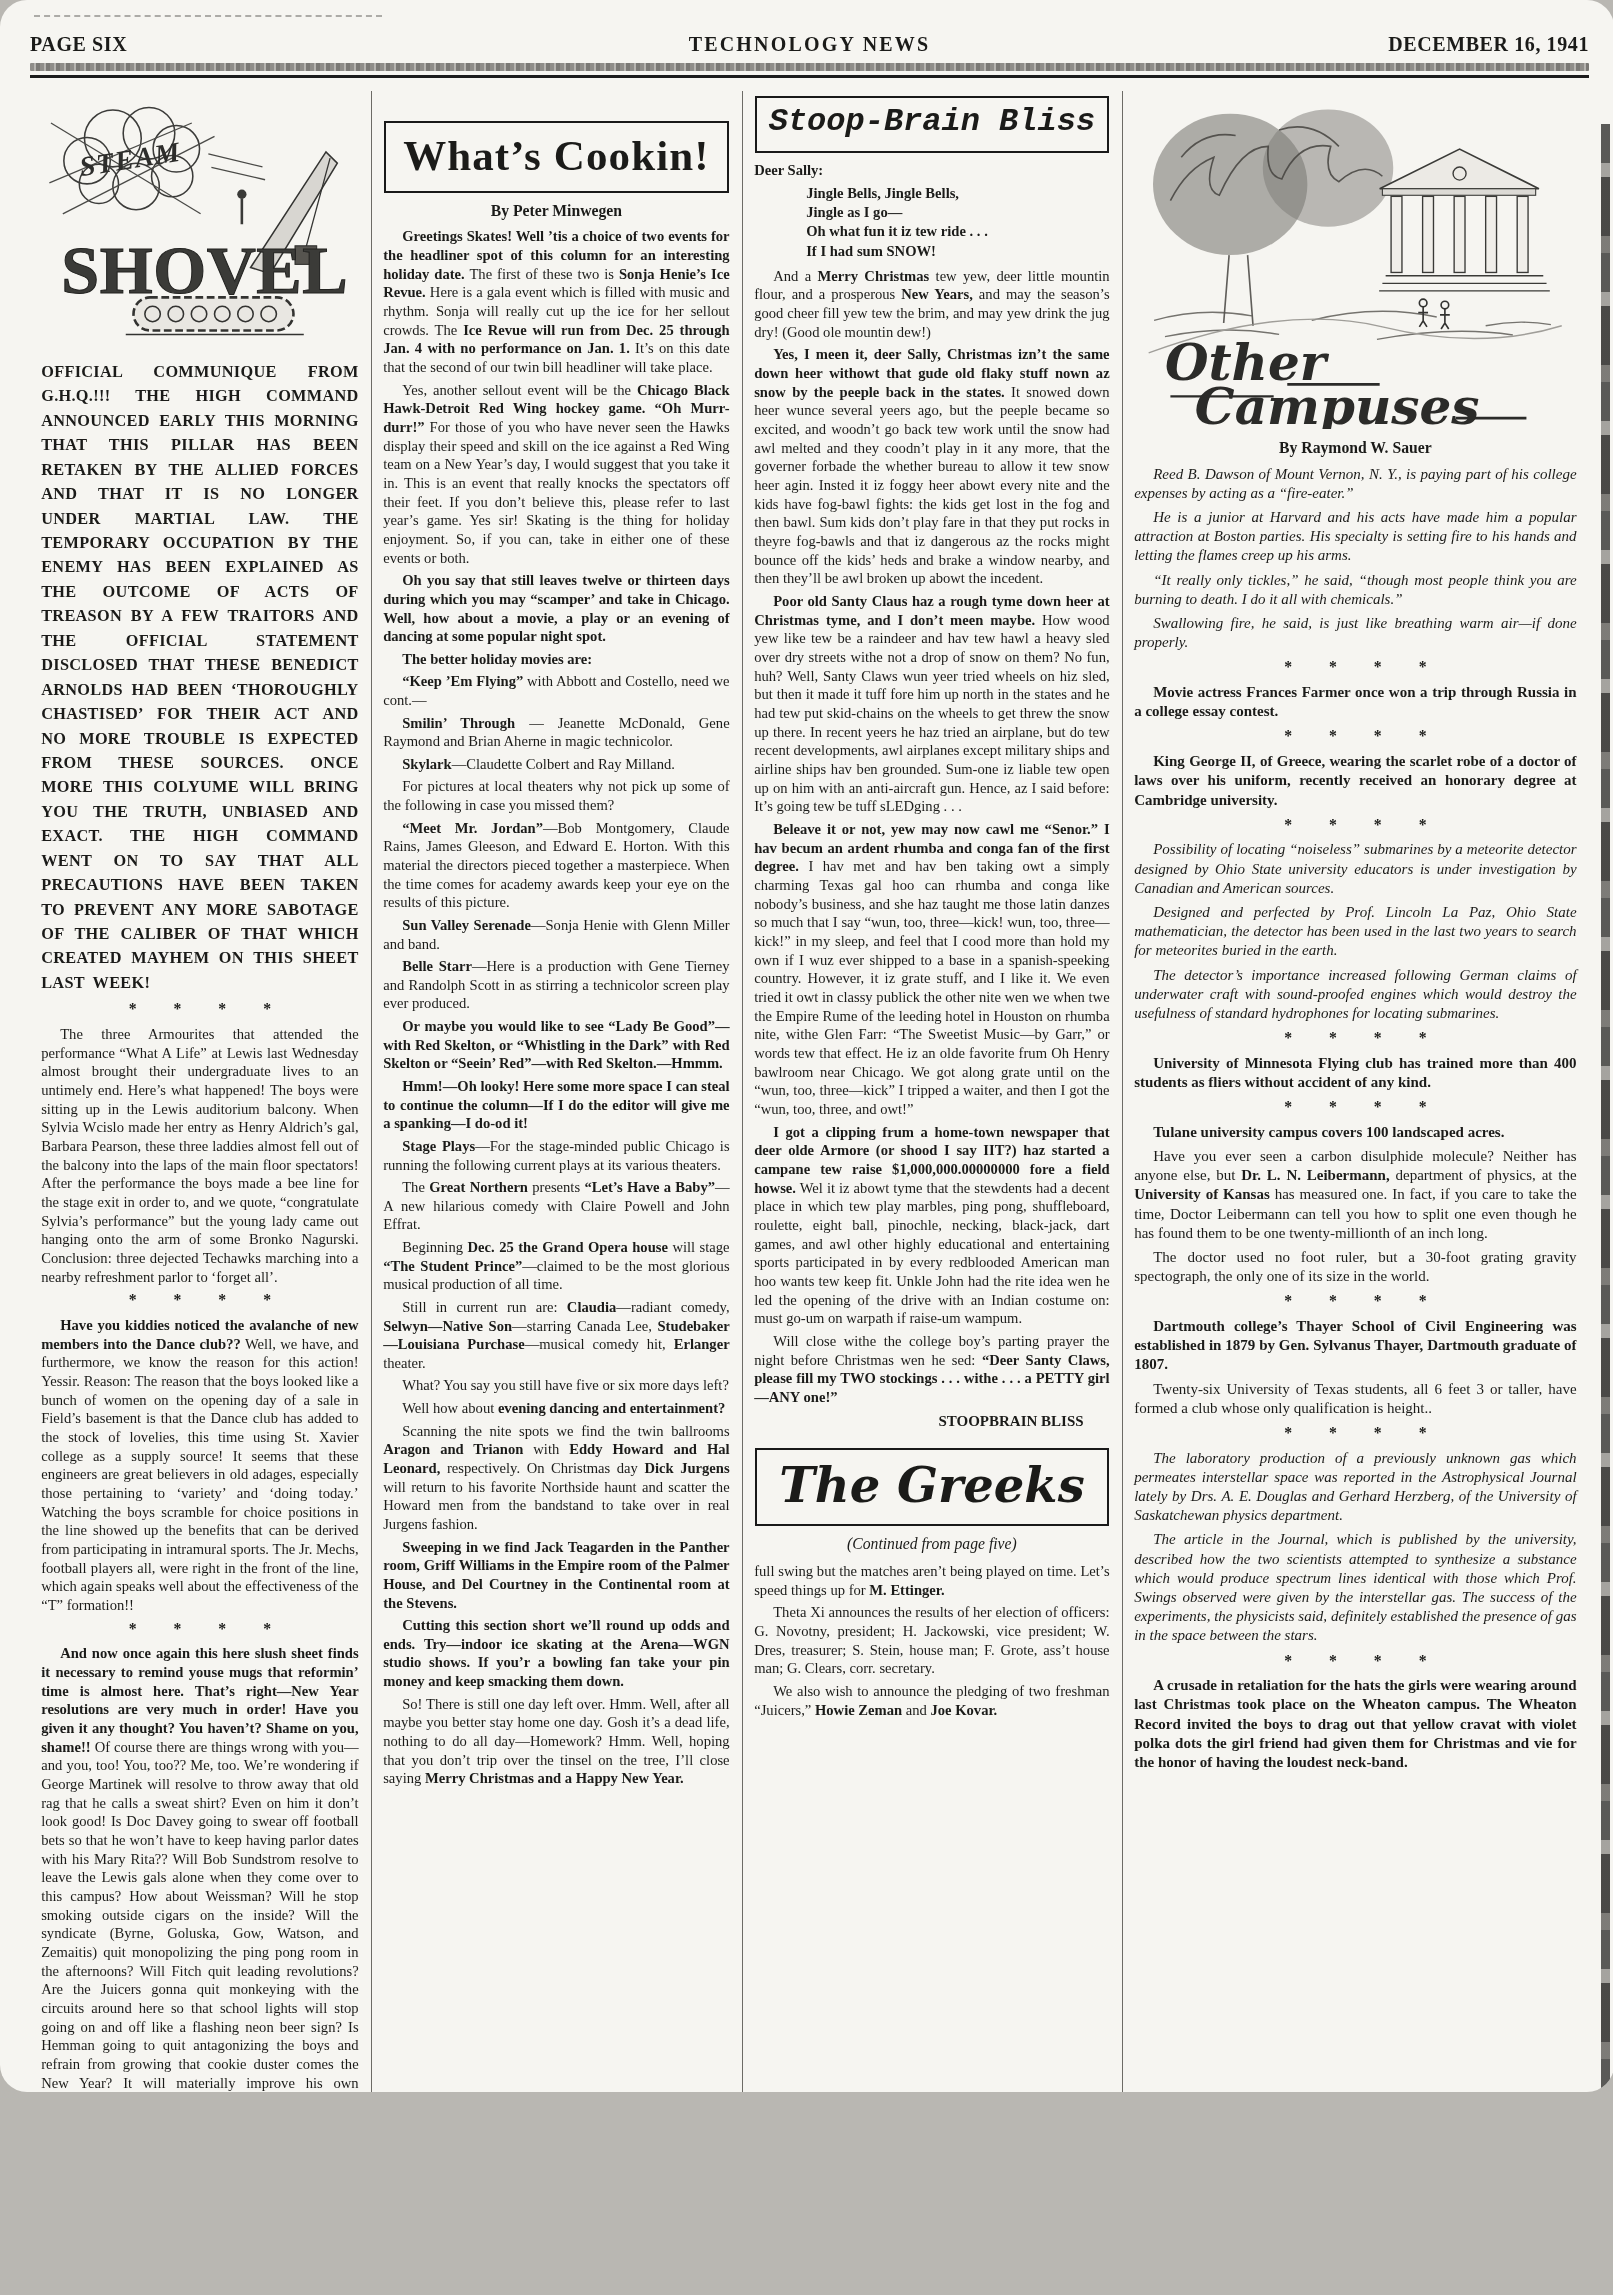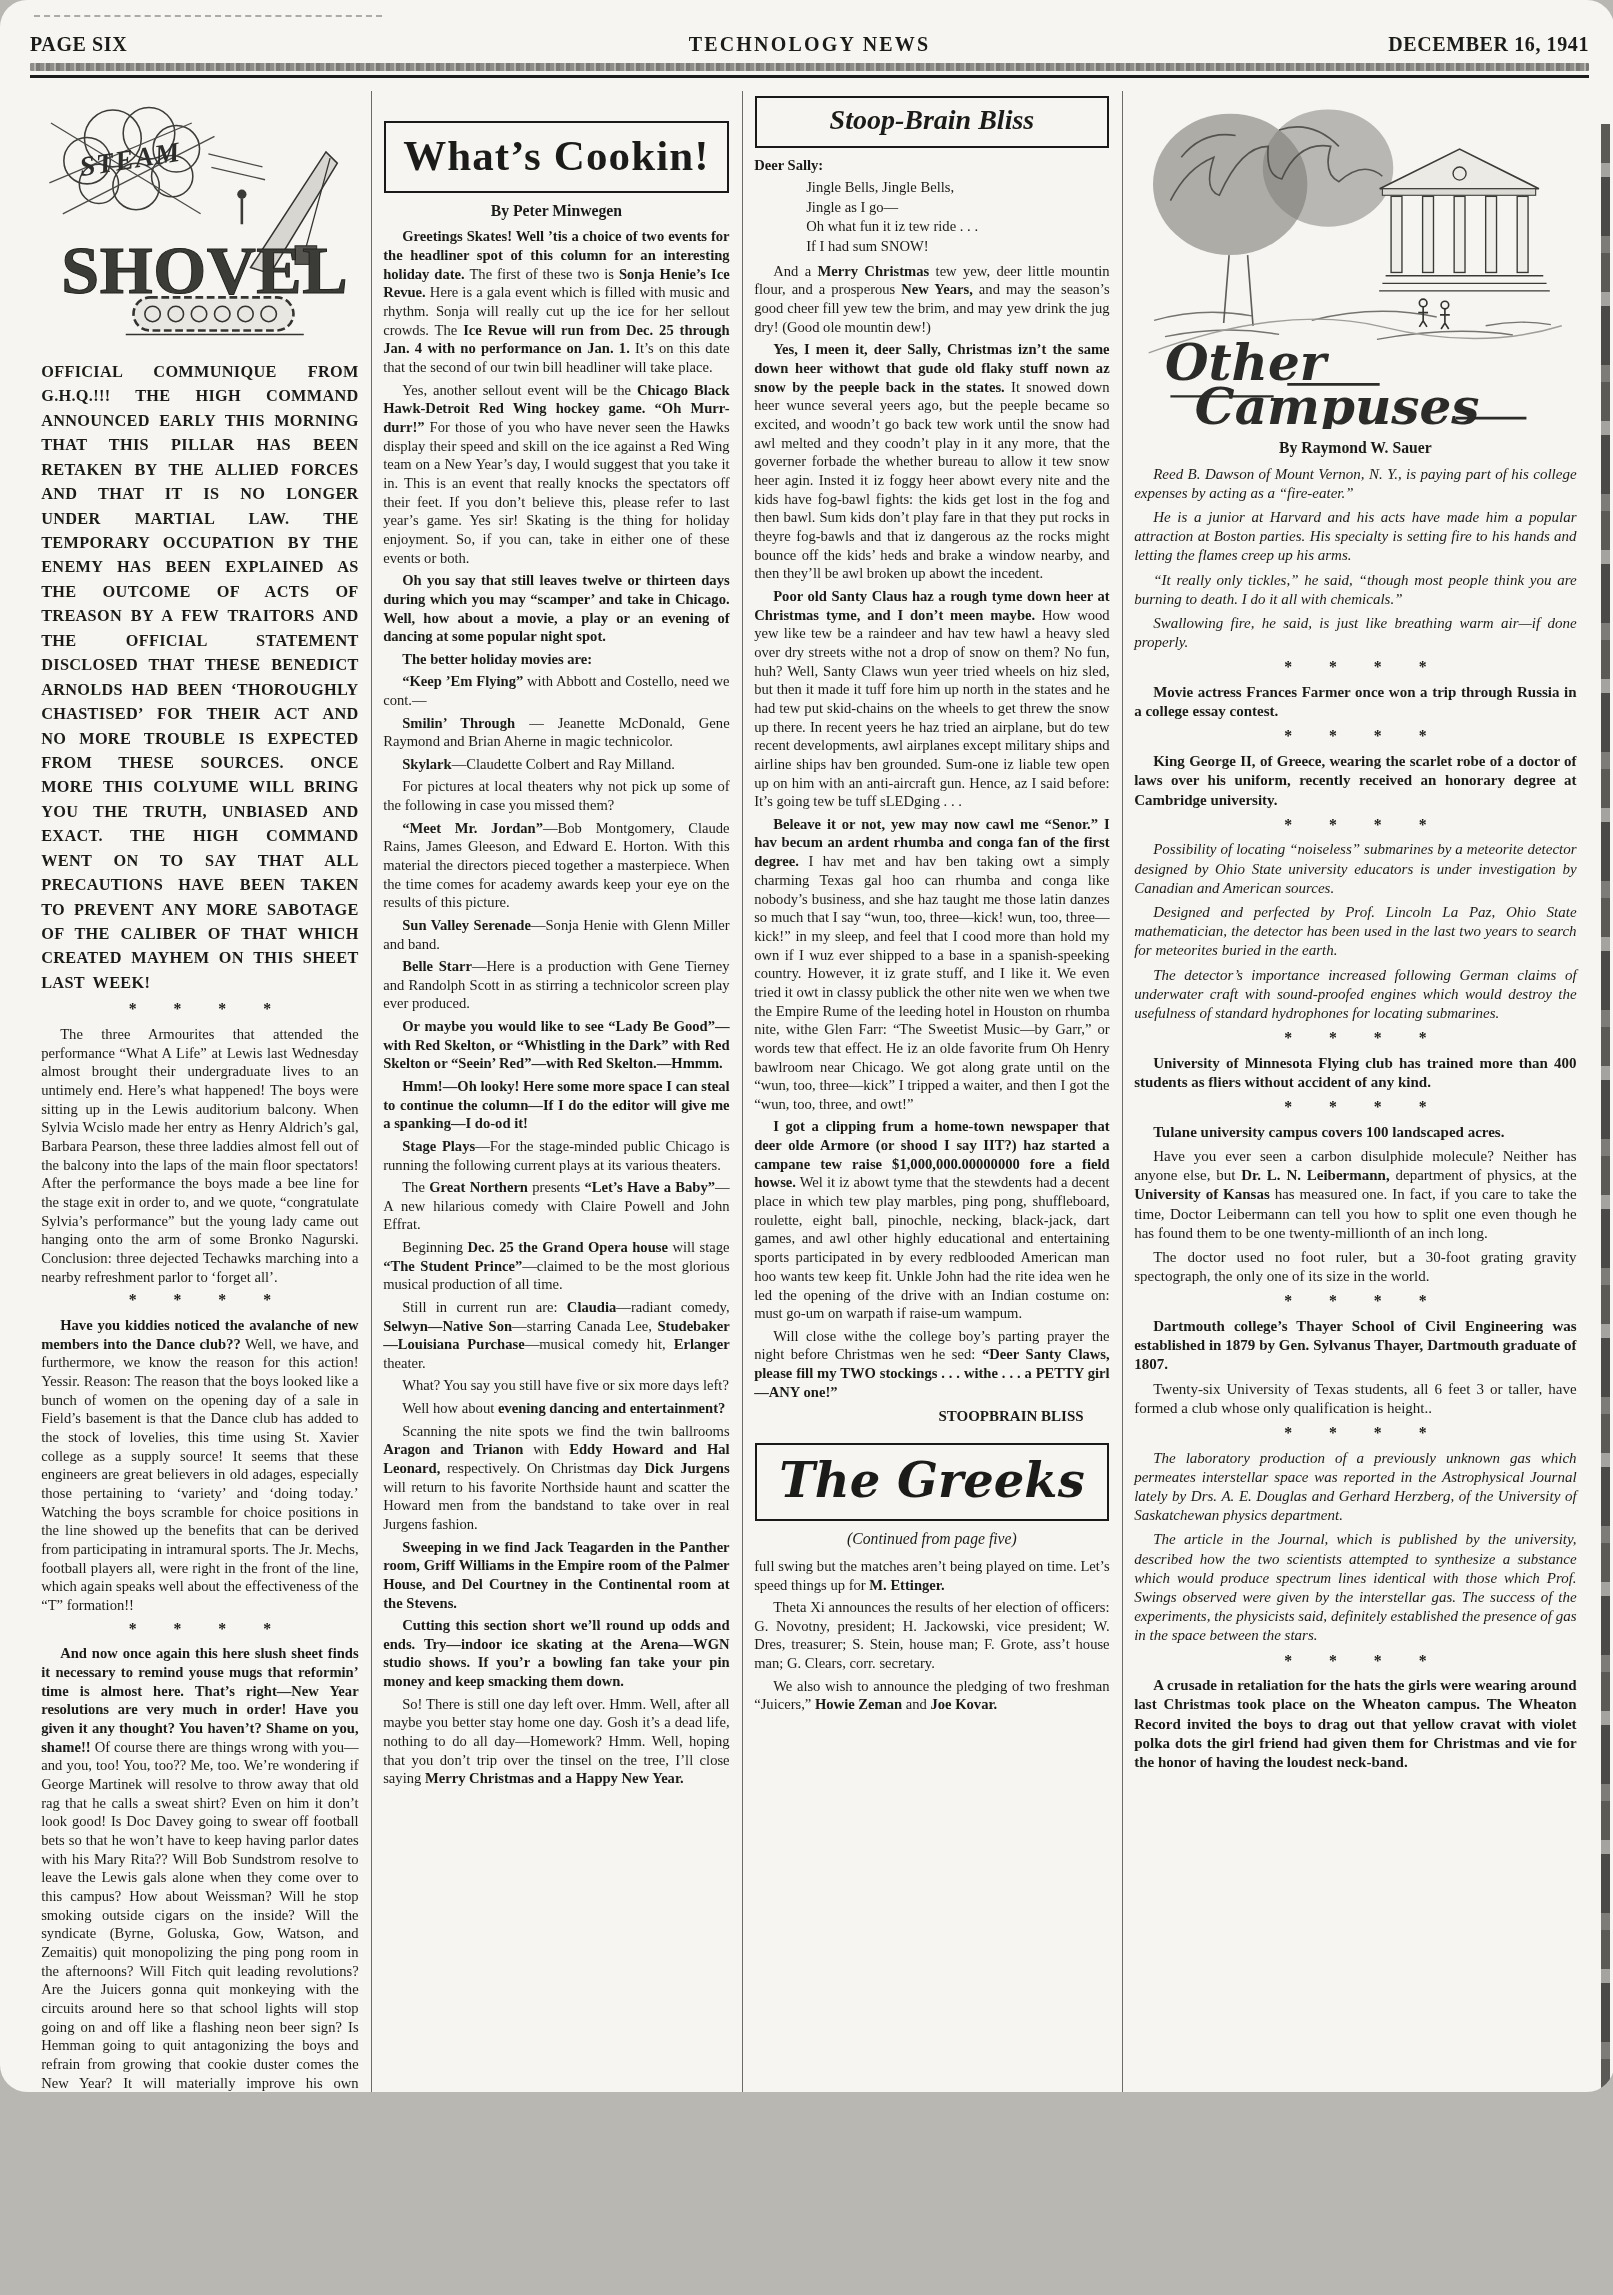--- a/index.html
+++ b/index.html
@@ -20,24 +20,24 @@
   .col + .col{border-left:1.1px solid #6d6b66;}
   .para{margin:0 0 3.9px;text-align:justify;text-indent:19px;}
   .para.noind{text-indent:0;}
   .b{font-weight:700;}
   .i{font-style:italic;}
   .communique{font-weight:700;font-size:16.3px;line-height:1.5;text-indent:0;
       letter-spacing:0.3px;word-spacing:3.9px;margin-top:6px;text-align:justify;}
   .stars{text-align:center;font-weight:700;font-size:15.7px;word-spacing:33px;margin:3.4px 0 5.6px;}
   .right-line{text-align:right;padding-right:26px;margin:5.6px 0 1.1px;font-size:15px;}
   .verse{margin:0 0 5.6px 52px;line-height:1.33;}
-  .verse div{white-space:nowrap;}
+  .verse div{white-space:nowrap;font-weight:bold;}
   .boxtitle{border:2.2px solid #191919;margin:4.5px 1.1px 7.9px;padding:4.5px 3.4px 7.9px;text-align:center;background:#f6f5f1;}
   .t-cookin{font-size:43px;font-weight:700;letter-spacing:1.1px;margin-top:30px;}
-  .t-script{font-size:28px;font-style:italic;font-weight:700;font-family:Liberation Serif, serif;}
+  .t-script{font-size:32px;font-style:italic;font-weight:700;font-family:Liberation Mono, monospace;}
   .t-greeks{font-size:48px;font-style:italic;font-weight:700;font-family:"DejaVu Serif",serif;}
   .byline{text-align:center;font-weight:700;font-size:15.7px;margin:2.2px 0 6.7px;}
   .continued{text-align:center;font-style:italic;font-size:15.7px;margin:4.5px 0 7.9px;}
   .greeksbox{margin-top:17px;}
   .logo-wrap{margin:0 0 3.4px 0;}
   .illo-wrap{margin:1.1px 0 3.4px 0;}
   .col4{font-size:15px;}
   .col4 .para{margin-bottom:5px;}
   
   .edge-streak{position:absolute;top:124px;right:4.5px;bottom:0;width:9px;opacity:.75;

